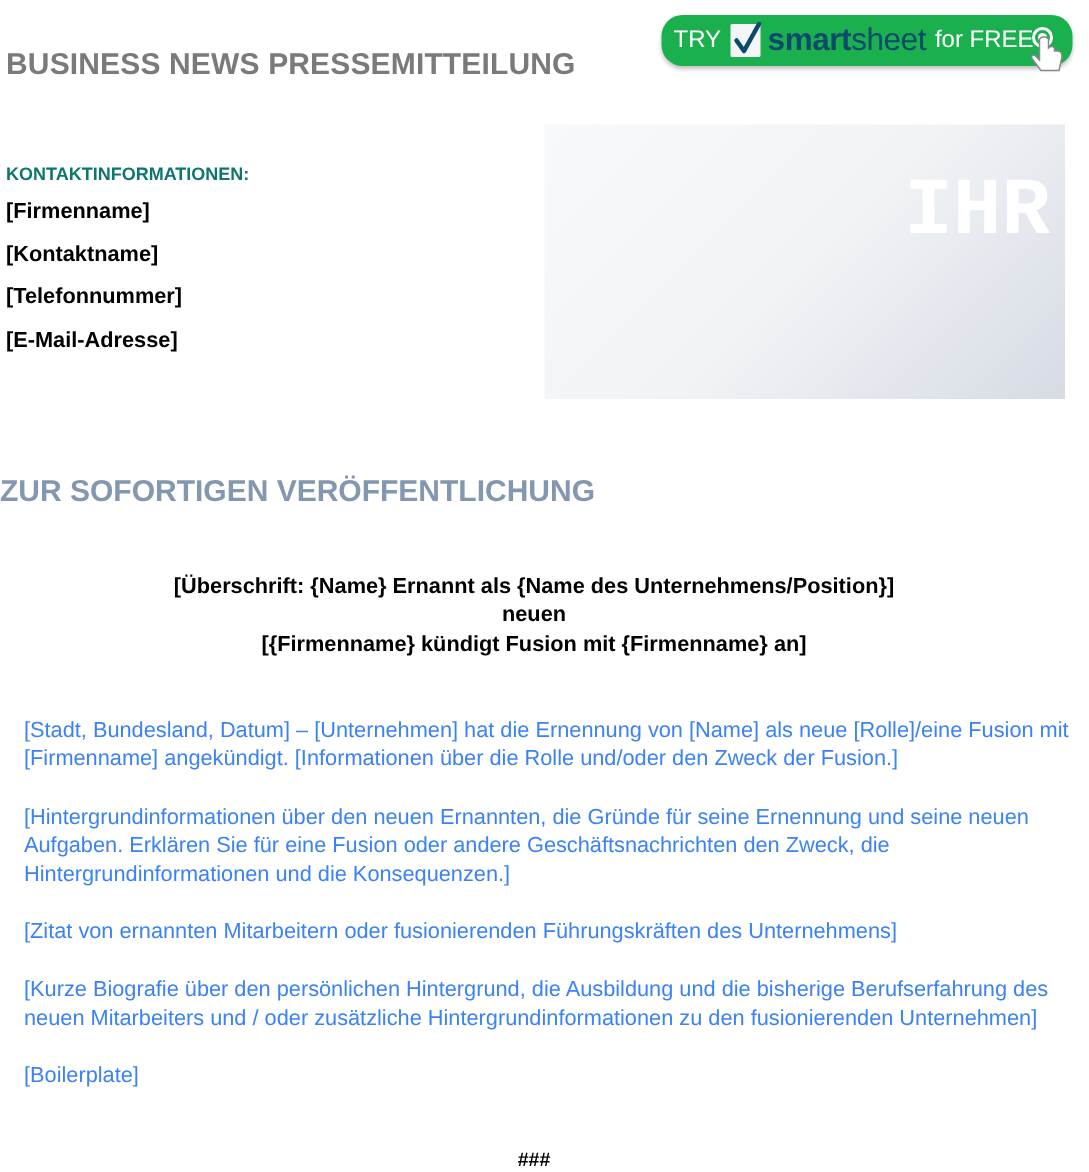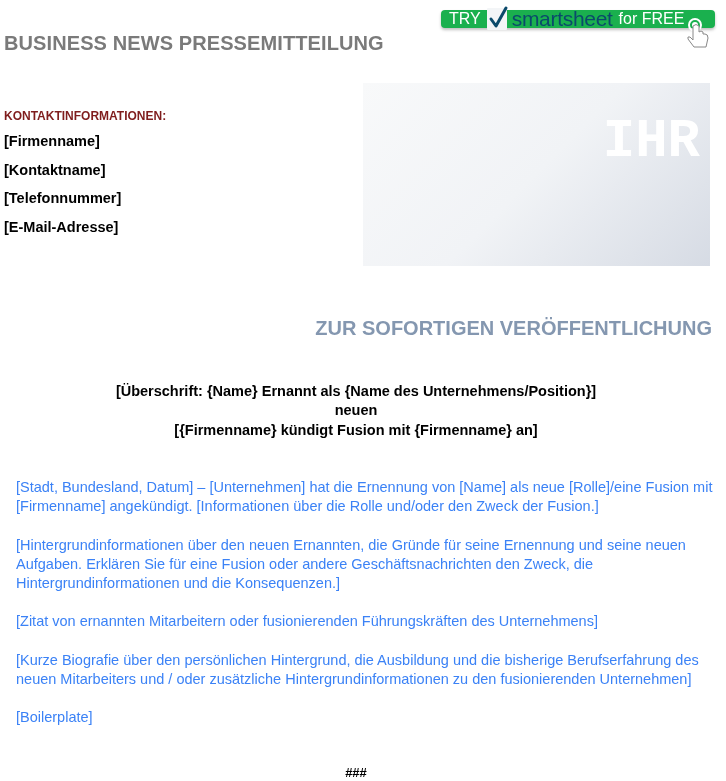--- a/index.html
+++ b/index.html
@@ -8,56 +8,56 @@
       font-family: "Liberation Sans", "DejaVu Sans", sans-serif;
       color: #000;
     }
     .doc-title {
       position: absolute; left: 4px; top: 15px;
       font-size: 20px; font-weight: bold; color: #7a7a7a;
       letter-spacing: 0.1px;
       margin-top: 17px;
     }
     .cta {
-      position: absolute; left: 441px; top: 10px; width: 274px; height: 18px;
-      background: #1ab04e; border-radius: 4px;
+      position: absolute; left: 441px; top: 10px; width: 274px; height: 34px;
+      background: #1ab04e; border-radius: 14px;
       box-shadow: 0 2px 3px rgba(0,0,0,0.25);
       display: flex; align-items: center; color: #fff;
       font-size: 16px; cursor: pointer;
     }
     .cta .try { margin-left: 8px; }
     .cta .check {
       width: 20px; height: 22px; background: #f3f5f7; margin: 0 5px 0 6px;
       position: relative; border-radius: 1px;
     }
     .cta .check svg { position: absolute; left: 0; top: -3px; }
     .cta .brand { color: #0b4a6b; font-size: 21px; letter-spacing: -0.3px; margin-right: 6px; }
-    .cta .brand b { font-weight: normal; }
+    .cta .brand b { font-weight: bold; }
     .cta .brand span { font-weight: normal; }
     .cta .free { font-size: 16px; }
     .cta .cursor { position: absolute; right: 4px; top: 6px; }
 
     .contact-label {
       position: absolute; left: 4px; top: 109px;
-      font-size: 12px; font-weight: bold; color: #7f1d1d;
+      font-size: 12px; font-weight: bold; color: #0f766e;
     }
     .contact-line {
       position: absolute; left: 4px; font-size: 14.5px; font-weight: bold; color: #000;
     }
     .logo-box {
       position: absolute; left: 363px; top: 83px; width: 347px; height: 183px;
       background: linear-gradient(135deg, #f8f9fa 0%, #f1f3f6 50%, #d6dbe4 100%);
       font-family: Liberation Mono, monospace;
     }
     .logo-text {
       position: absolute; right: 10px; text-align: right;
       font-size: 54px; font-weight: bold; color: #ffffff; line-height: 1;
     }
     .release {
-      position: absolute; left: 0; width: 712px; top: 317px; text-align: right;
+      position: absolute; left: 0; width: 712px; top: 317px; text-align: left;
       font-size: 20px; font-weight: bold; color: #8497b0;
     }
     .headline {
       position: absolute; left: 0; width: 712px; text-align: center;
       font-size: 14.5px; font-weight: bold; color: #000; line-height: 19px;
     }
     .para {
       position: absolute; left: 16px; width: 712px;
       font-size: 14.5px; line-height: 19px; color: #3b82f6;
     }

